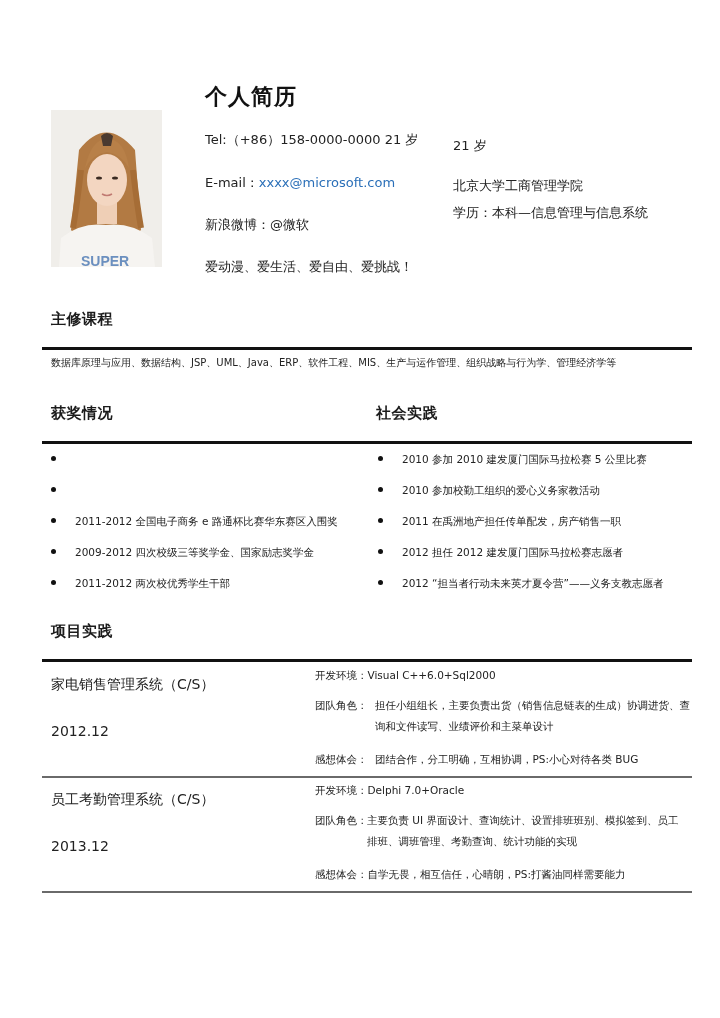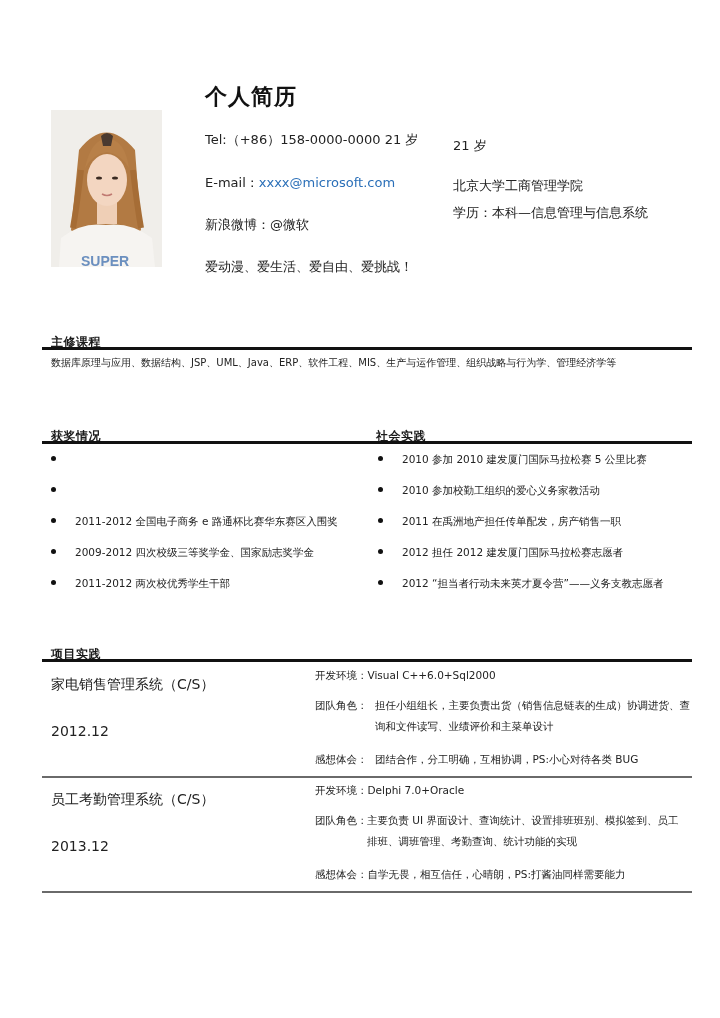--- a/index.html
+++ b/index.html
@@ -8,21 +8,21 @@
 
   .abs { position: absolute; white-space: nowrap; }
 
   
   .title { left: 205px; top: 82px; font-size: 22px; font-weight: bold; color: #111; letter-spacing: 1px; }
   .photo { left: 51px; top: 110px; width: 111px; height: 157px; background: #15803d; overflow: hidden; }
   .info { font-size: 13px; color: #222; }
   .email-link { color: #2a6fb8; margin-top: 23px; }
 
   
-  .sec-title { font-size: 12px; font-weight: bold; color: #1b1b1b; letter-spacing: 0.5px; margin-top: 24px; }
+  .sec-title { font-size: 15px; font-weight: bold; color: #1b1b1b; letter-spacing: 0.5px; }
   .rule-thick { height: 3px; background: #111; }
   .rule-thin { height: 2px; background: #6a6a6a; }
 
   .courses { left: 51px; top: 356px; font-size: 10px; color: #222; }
 
   
   .blist { list-style: none; font-size: 10.5px; color: #222; }
   .blist li { position: relative; height: 31px; line-height: 16px; padding-left: 24px; white-space: nowrap; }
   .blist li .dot { position: absolute; left: 0; top: 5px; width: 5px; height: 5px; border-radius: 50%; background: #111; }
 

